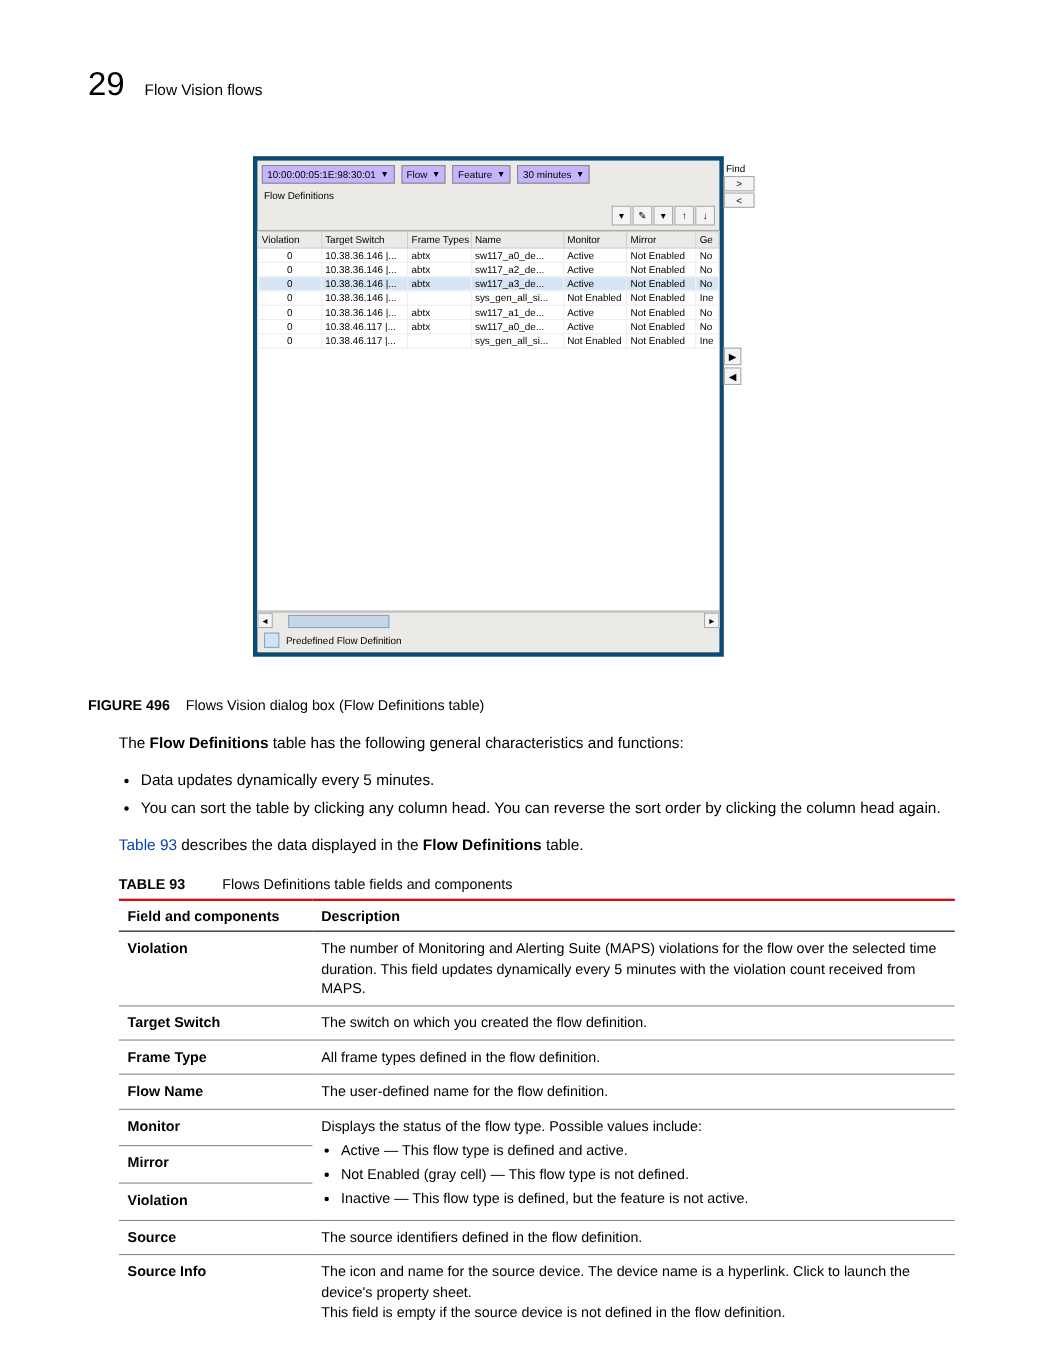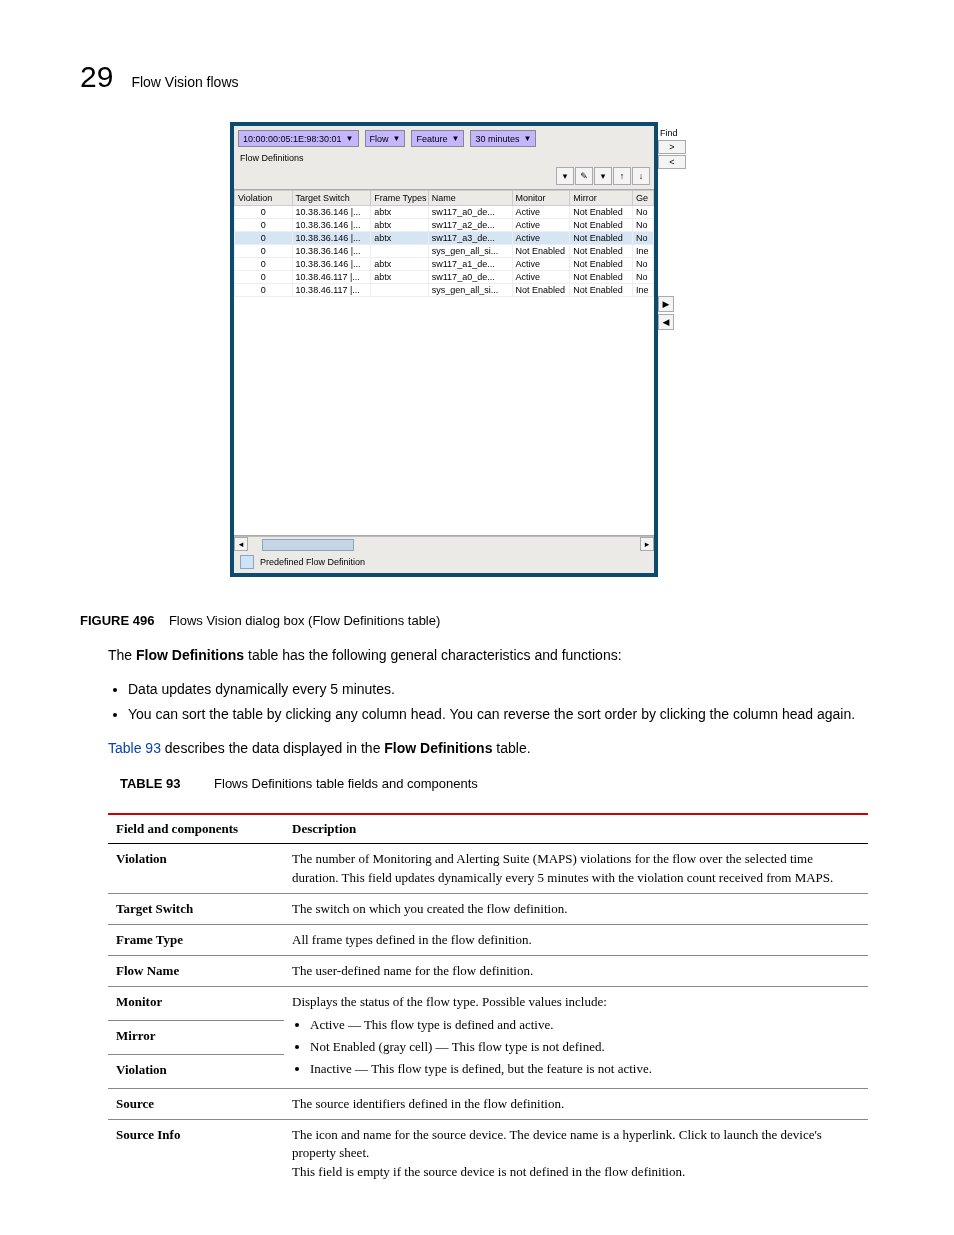--- a/index.html
+++ b/index.html
@@ -9,21 +9,21 @@
     background: #fff;
     margin: 0;
     padding: 60px 80px 60px 80px;
     width: 954px;
     box-sizing: border-box;
   }
   .page-header {
     display: flex;
     align-items: baseline;
     gap: 18px;
-    margin-bottom: 28px;
+    margin-bottom: 48px;
   }
   .page-number {
     font-size: 30px;
     font-weight: normal;
   }
   .page-title {
     font-size: 14px;
   }
   .figure-wrap {
     margin-left: 150px;
@@ -195,29 +195,28 @@
     padding: 0;
     list-style: disc;
   }
   ul.bullets li {
     margin-bottom: 6px;
     line-height: 1.4;
   }
   .xref { color: #0645ad; }
   .table-caption {
     font-size: 13px;
-    margin: 18px 0 0 40px;
+    margin: 18px 0 0 28px;
   }
   .table-caption .cap-num { font-weight: bold; margin-right: 30px;}
   table.doctable {
-    margin: 22px 0 0 28px;
+    margin: 6px 0 0 28px;
     border-collapse: collapse;
     width: 760px;
     font-size: 13px;
-    font-family: Liberation Serif, serif;
   }
   table.doctable thead tr {
     border-top: 2px solid #c00;
     border-bottom: 1px solid #000;
   }
   table.doctable th {
     text-align: left;
     padding: 6px 8px;
     font-weight: bold;
   }

